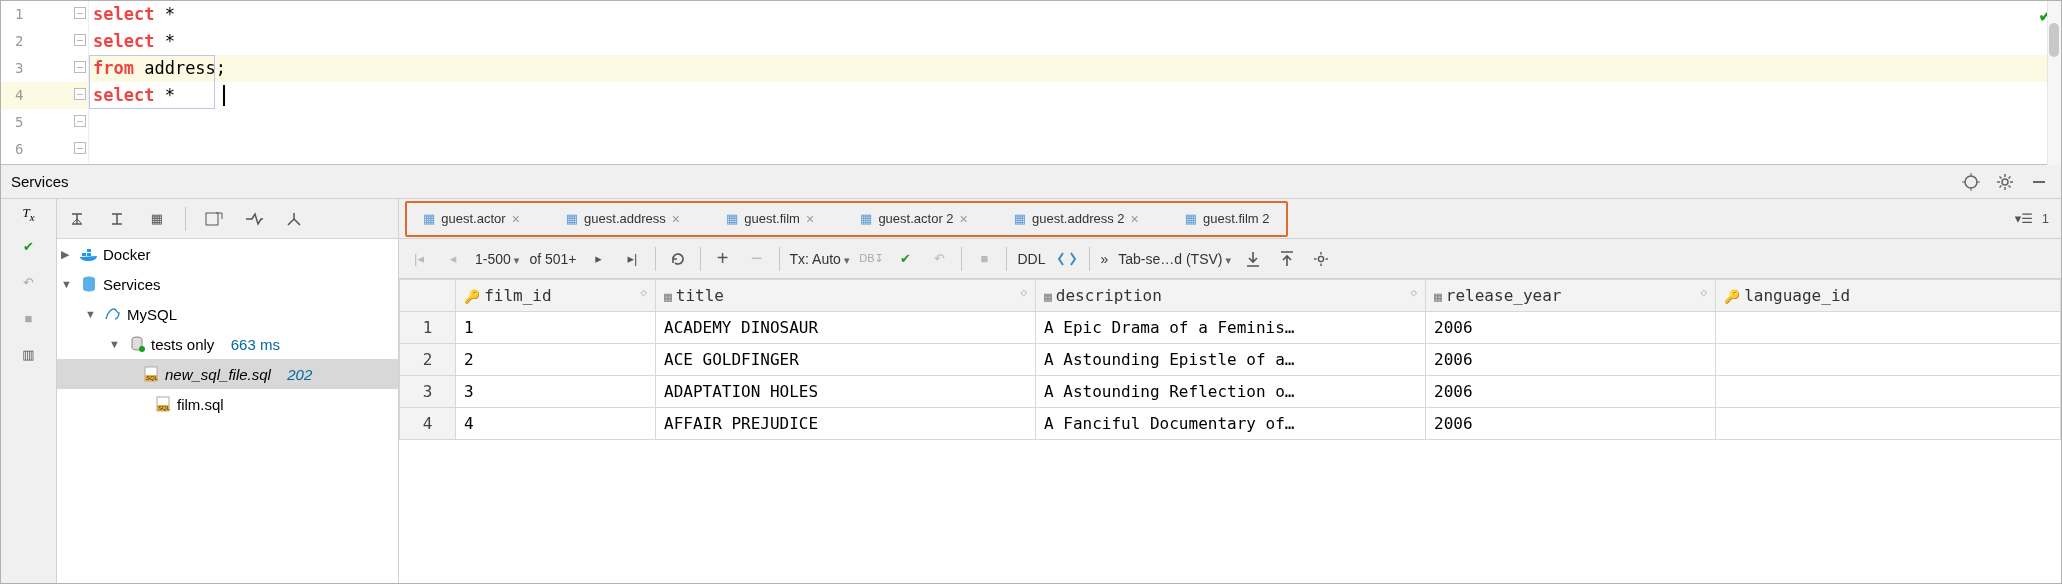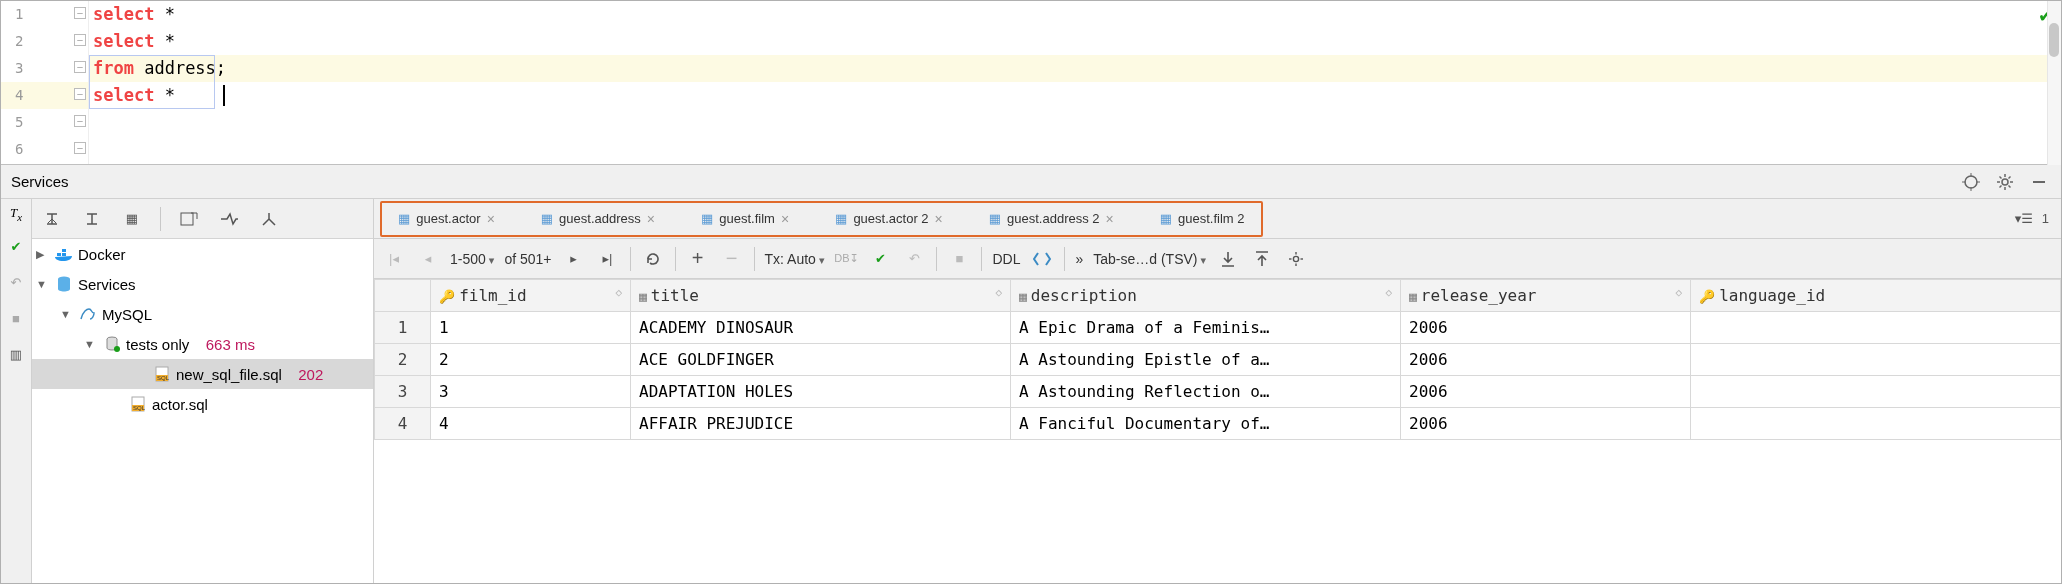--- a/index.html
+++ b/index.html
@@ -107,21 +107,21 @@
     width: 24px; height: 24px;
     display:flex;align-items:center;justify-content:center;
     color:#555; cursor:pointer;
   }
   
   .lower {
     display: flex;
     height: calc(584px - 164px - 34px);
   }
   .left-rail {
-    width: 31px;
+    width: 56px;
     background: #f0f0f0;
     border-right: 1px solid #d0d0d0;
     display: flex;
     flex-direction: column;
     align-items: center;
     gap: 12px;
     padding-top: 6px;
   }
   .left-rail .tx {
     font-size: 13px;
@@ -144,21 +144,21 @@
     display:flex;flex-direction:column;
   }
   .tree-body { flex:1; overflow:hidden; }
   .tree-row {
     display:flex; align-items:center; height:30px;
     padding-left:4px; gap:4px; font-size:15px;
   }
   .tree-row.sel { background:#d8d8d8; }
   .tree-arrow { width:14px; color:#666; font-size:11px; }
   .tree-icon { width:20px; display:flex; justify-content:center; }
-  .tree-time { color:#be185d; }
+  .tree-time { color:#0369a1; }
   
   .data-panel {
     flex:1;
     display:flex;
     flex-direction:column;
     background:#fff;
   }
   .tab-strip {
     height: 40px;
     background:#f0f0f0;
@@ -374,39 +374,39 @@
         <span class="tree-arrow">▼</span>
         <span class="tree-icon">
           <svg width="16" height="16">
               <ellipse cx="8" cy="3" rx="5" ry="2" fill="#ddd" stroke="#888"></ellipse>
               <path d="M3 3v9c0 1.1 2.2 2 5 2s5-.9 5-2V3" fill="#ddd" stroke="#888"></path>
               <circle cx="13" cy="13" r="3" fill="#1a9e1a"></circle>
             </svg>
         </span>
         <span>tests only</span>&nbsp;&nbsp;<span class="tree-time">663 ms</span>
       </div>
-      <div class="tree-row sel" style="padding-left:120px;">
+      <div class="tree-row sel" style="padding-left:84px;font-style:italic;">
         <span class="tree-icon">
           <svg width="16" height="16">
               <rect x="2" y="1" width="12" height="14" fill="#fff" stroke="#aaa"></rect>
               <rect x="2" y="9" width="12" height="6" fill="#f2ae2e"></rect>
               <text x="3" y="14" font-size="6" fill="#333">SQL</text>
             </svg>
         </span>
         <span>new_sql_file.sql</span>&nbsp;&nbsp;<span class="tree-time">202</span>
       </div>
       <div class="tree-row" style="padding-left:96px;">
         <span class="tree-icon">
           <svg width="16" height="16">
               <rect x="2" y="1" width="12" height="14" fill="#fff" stroke="#aaa"></rect>
               <rect x="2" y="9" width="12" height="6" fill="#f2ae2e"></rect>
               <text x="3" y="14" font-size="6" fill="#333">SQL</text>
             </svg>
         </span>
-        <span>actor.sql</span>
+        <span>film.sql</span>
       </div>
     </div>
   </div>
 
   <div class="data-panel">
 
     <div class="tab-strip">
       <div class="tabs-wrapper">
         <div class="tab">
             <span class="tbl-icon">▦</span>

